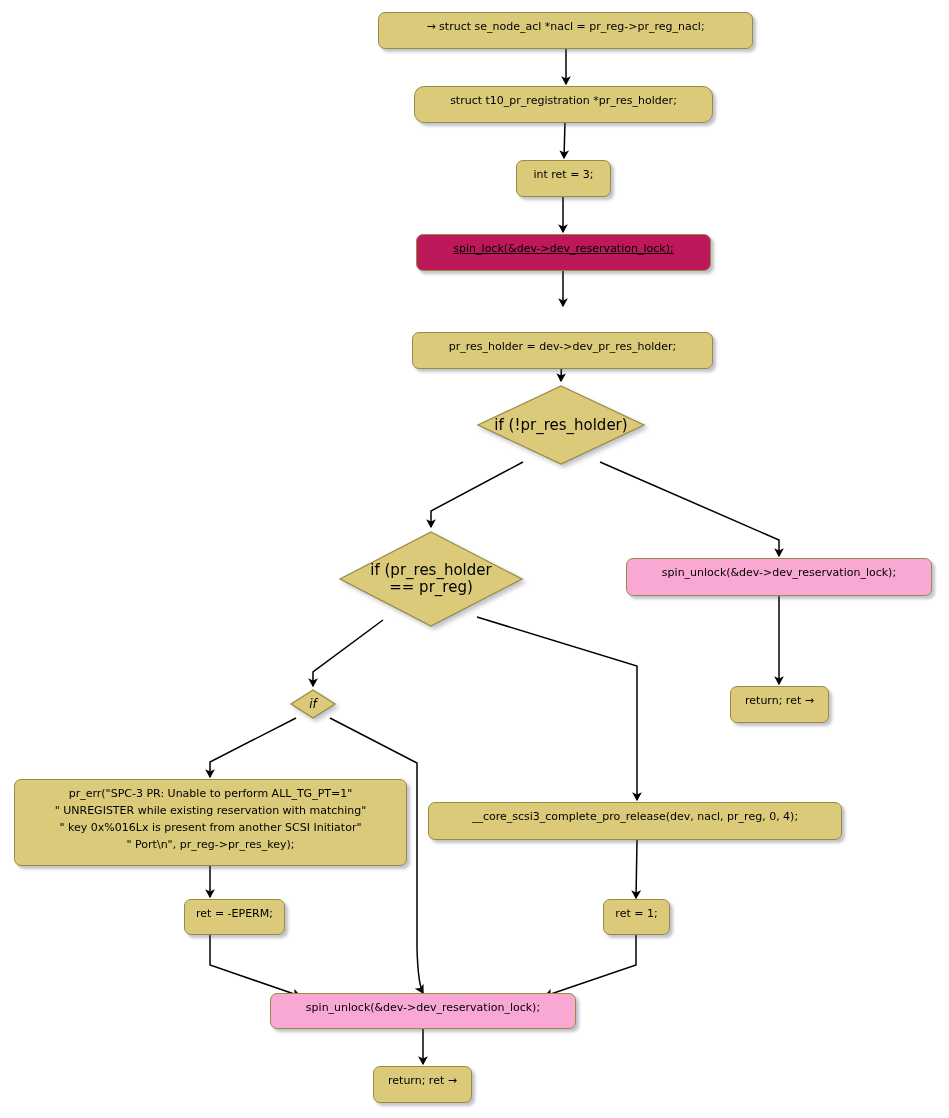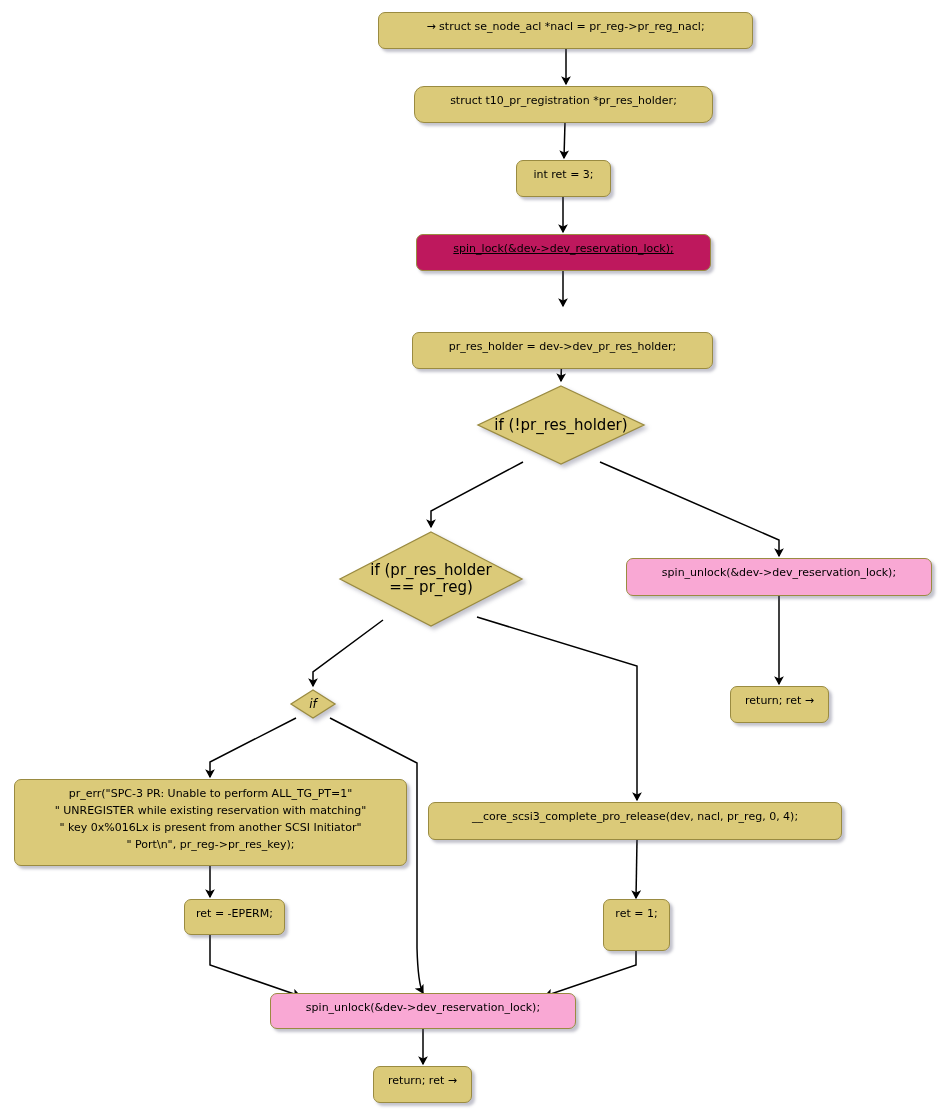--- a/index.html
+++ b/index.html
@@ -169,21 +169,21 @@
   </div>
 
   <div class="node rect" style="left:428px; top:802px; width:414px; height:38px;">
     <span>__core_scsi3_complete_pro_release(dev, nacl, pr_reg, 0, 4);</span>
   </div>
 
   <div class="node rect" style="left:155px; top:899px; width:101px; height:36px;margin-left:29px;">
     <span>ret = -EPERM;</span>
   </div>
 
-  <div class="node rect" style="left:603px; top:899px; width:67px; height:52px;">
+  <div class="node rect" style="left:603px; top:899px; width:67px; height:36px;">
     <span>ret = 1;</span>
   </div>
 
   <div class="node rect green" style="left:270px; top:993px; width:306px; height:36px;">
     <span>spin_unlock(&amp;dev-&gt;dev_reservation_lock);</span>
   </div>
 
   <div class="node rect" style="left:373px; top:1066px; width:99px; height:37px;">
     <span>return; ret →</span>
   </div>

